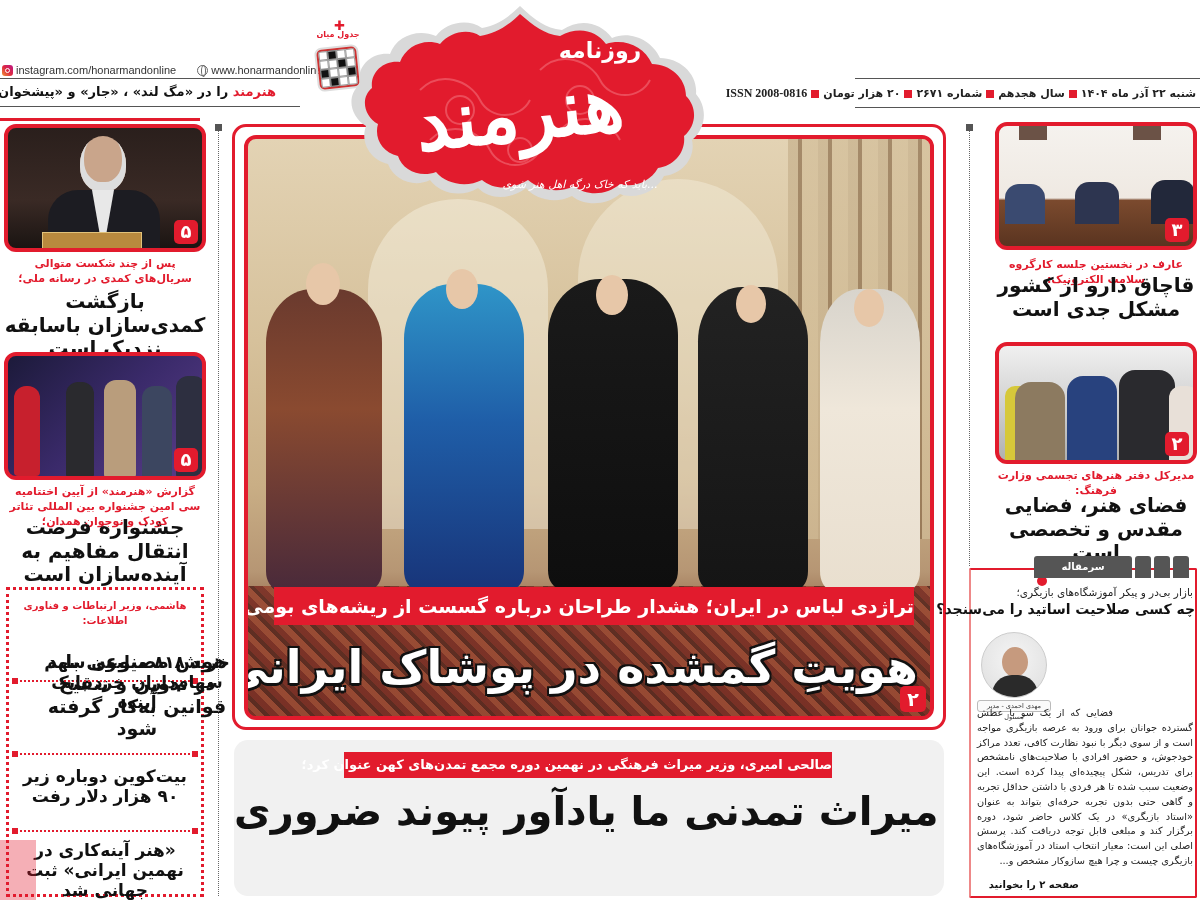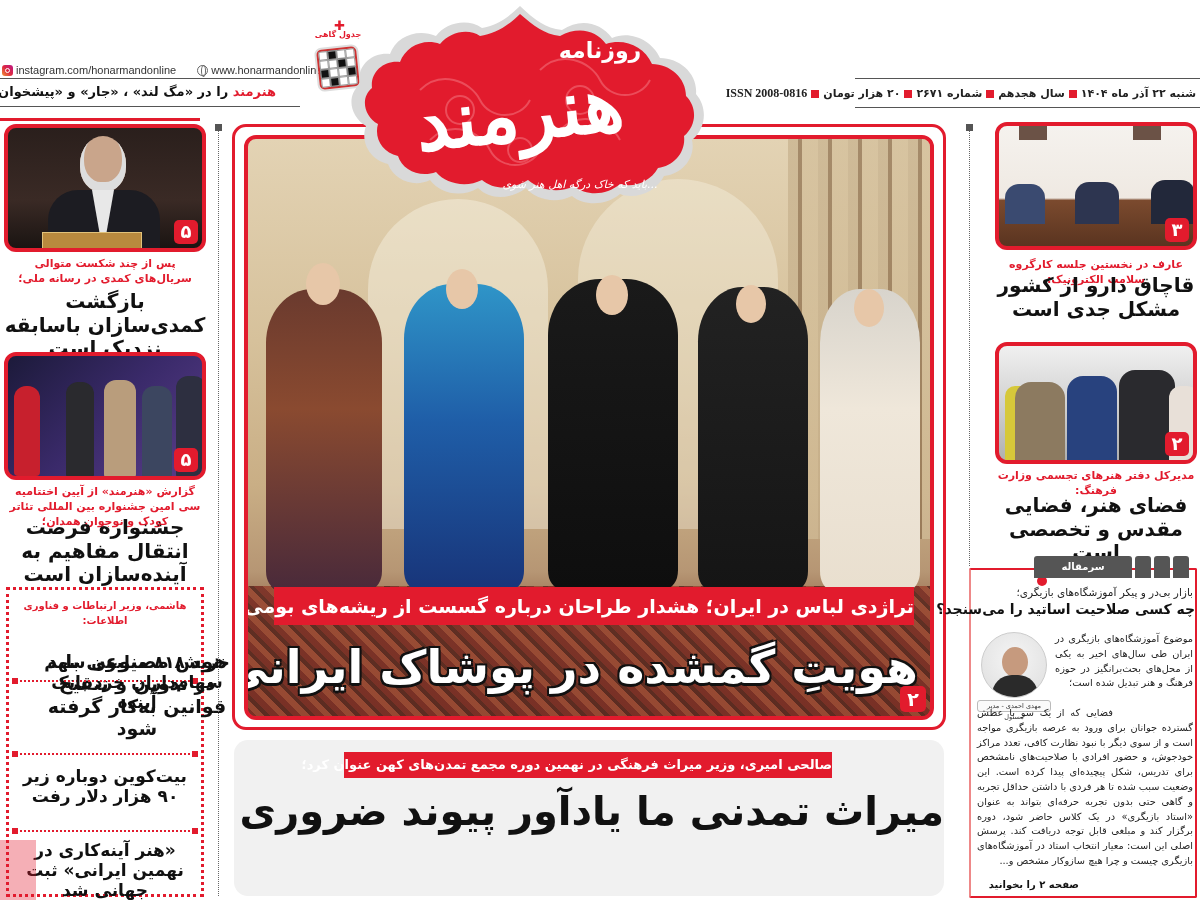--- a/index.html
+++ b/index.html
@@ -55,21 +55,21 @@
   .face { position: absolute; border-radius: 50%; background: #e7c7a8; }
   .rug { position: absolute; left: 0; bottom: 0; width: 100%; height: 130px;
      background: repeating-linear-gradient(45deg, #7a2f25 0 6px, #9a4a33 6px 12px, #5a2a20 12px 16px); opacity: 0.9; }
   .sub-banner { position: absolute; left: 26px; top: 448px; width: 640px; height: 38px; background: #e21b2d; color: #fff; direction: rtl; text-align: center; font-weight: bold; font-size: 19px; line-height: 38px; white-space: nowrap; }
   .main-headline { position: absolute; left: 10px; top: 488px; width: 660px; direction: rtl; text-align: center; font-weight: bold; font-size: 46px; color: #fff; line-height: 80px; white-space: nowrap;
      text-shadow: -2px -2px 0 #111, 2px -2px 0 #111, -2px 2px 0 #111, 2px 2px 0 #111, 0 3px 0 #111; }
   .center-badge { position: absolute; right: 4px; bottom: 4px; width: 26px; height: 26px; background: #e21b2d; color: #fff; border-radius: 5px; text-align: center; font-weight: bold; font-size: 19px; line-height: 26px; }
 
   .bottom-box { left: 234px; top: 740px; width: 710px; height: 156px; background: #f1f1f1; border-radius: 14px; }
   .bottom-kicker { position: absolute; left: 110px; top: 12px; width: 488px; height: 26px; background: #e21b2d; color: #fff; direction: rtl; text-align: center; font-weight: bold; font-size: 13px; line-height: 26px; white-space: nowrap; }
-  .bottom-headline { position: absolute; left: 0; top: 44px; width: 710px; direction: rtl; text-align: right; font-weight: bold; font-size: 40px; line-height: 54px; color: #111; white-space: nowrap; }
+  .bottom-headline { position: absolute; left: 0; top: 44px; width: 710px; direction: rtl; text-align: left; font-weight: bold; font-size: 40px; line-height: 54px; color: #111; white-space: nowrap; }
 
   
   .vdots { position: absolute; width: 0; border-left: 1px dotted #666; }
   .vdots::before { content: ""; position: absolute; left: -4px; top: -2px; width: 7px; height: 7px; background: #555; }
 
   .editorial { left: 969px; top: 568px; width: 228px; height: 330px; border: 2px solid #e21b2d; border-left-color: #e88; border-radius: 2px; }
   .ed-tabs { position: absolute; right: 6px; top: -14px; display: flex; gap: 3px; direction: rtl; align-items: center; }
   .ed-tab { height: 22px; background: #555; color: #fff; font-size: 10px; font-weight: bold; text-align: center; line-height: 22px; border-radius: 3px 3px 0 0; }
   .ed-dot { position: absolute; left: 66px; top: 6px; width: 10px; height: 10px; border-radius: 50%; background: #e21b2d; }
   .ed-kicker { position: absolute; left: 4px; top: 16px; width: 218px; direction: rtl; text-align: right; font-size: 10.5px; color: #222; }
@@ -96,21 +96,21 @@
 </div>
 <div class="hdr-line" style="left:0;top:78px;width:300px;"></div>
 <div class="hdr-line" style="left:0;top:106px;width:300px;"></div>
 <div class="abs promo">
   <span class="brand">هنرمند</span><span> را در «مگ لند» ، «جار» و «پیشخوان» ورق بزنید</span>
 </div>
 <div class="hdr-red-line" style="left:0;top:118px;width:200px;"></div>
 
 <div class="abs puzzle">
   <span class="plus">✚</span>
-  <span class="lbl">جدول گاهی</span>
+  <span class="lbl">جدول میان</span>
   <div class="grid">
     <span></span>
       <span class="b"></span>
       <span></span>
       <span></span>
     <span></span>
       <span></span>
       <span class="b"></span>
       <span></span>
     <span class="b"></span>
@@ -254,16 +254,15 @@
     <div class="ed-tab" style="width:16px;"></div>
     <div class="ed-tab" style="width:98px;">سرمقاله</div>
   </div>
   <div class="ed-kicker">بازار بی‌در و پیکر آموزشگاه‌های بازیگری؛</div>
   <div class="ed-title">چه کسی صلاحیت اساتید را می‌سنجد؟</div>
   <div class="ed-photo">
     <div style="position:absolute;left:20px;top:14px;width:26px;height:30px;border-radius:50%;background:#c69a7e;"></div>
     <div style="position:absolute;left:10px;top:42px;width:46px;height:30px;border-radius:20px 20px 0 0;background:#2a2a2a;"></div>
   </div>
   <div class="ed-author">مهدی احمدی - مدیر مسئول</div>
-  <div class="ed-body" style="left:84px;top:62px;width:138px;">موضوع آموزشگاه‌های بازیگری در ایران طی سال‌های اخیر به یکی از محل‌های بحث‌برانگیز در حوزه فرهنگ و هنر تبدیل شده است؛</div>
   <div class="ed-body" style="left:6px;top:136px;width:216px;text-indent:80px;">فضایی که از یک سو با عطش گسترده جوانان برای ورود به عرصه بازیگری مواجه است و از سوی دیگر با نبود نظارت کافی، تعدد مراکز خودجوش، و حضور افرادی با صلاحیت‌های نامشخص برای تدریس، شکل پیچیده‌ای پیدا کرده است. این وضعیت سبب شده تا هر فردی با داشتن حداقل تجربه و گاهی حتی بدون تجربه حرفه‌ای بتواند به عنوان «استاد بازیگری» در یک کلاس حاضر شود، دوره برگزار کند و مبلغی قابل توجه دریافت کند. پرسش اصلی این است: معیار انتخاب استاد در آموزشگاه‌های بازیگری چیست و چرا هیچ سازوکار مشخص و...</div>
   <div class="ed-more">صفحه ۲ را بخوانید</div>
 </div>
 
 </body></html>

